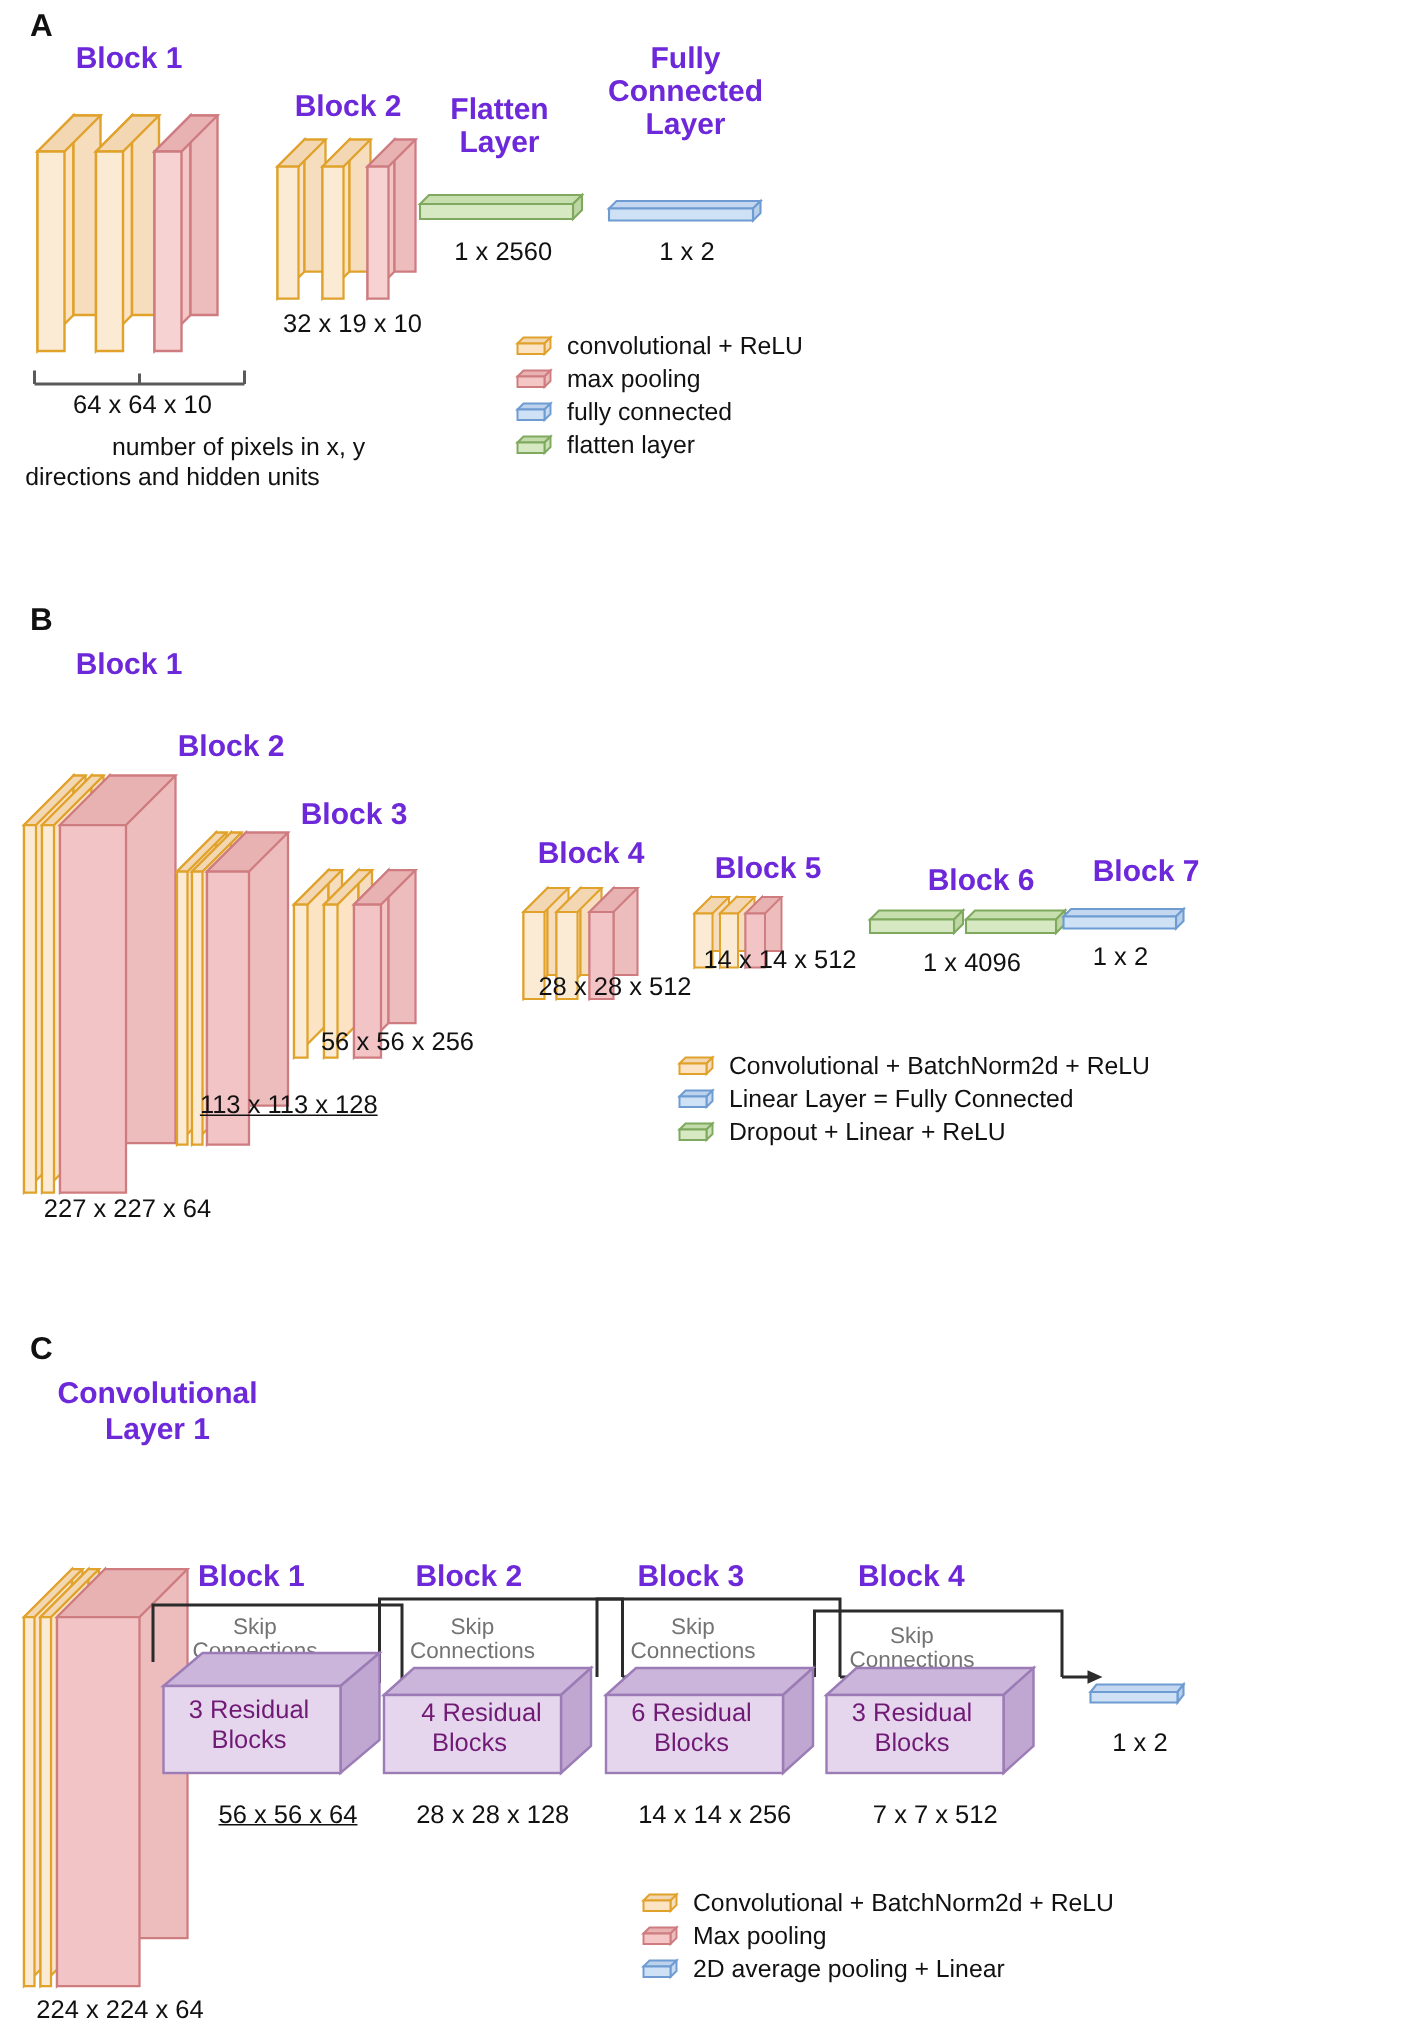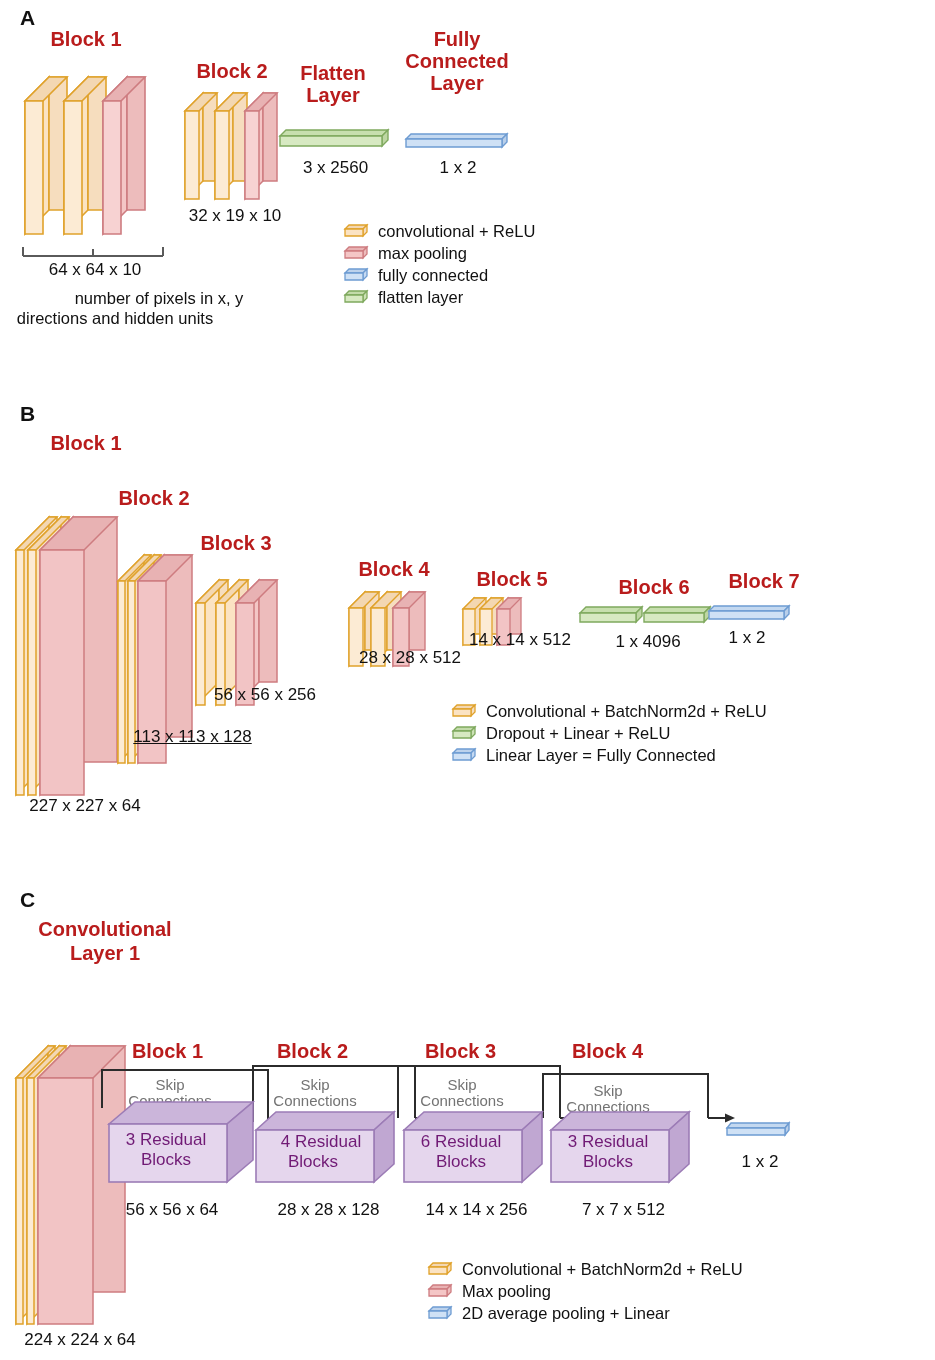--- a/index.html
+++ b/index.html
@@ -4,21 +4,21 @@
 <style>
   html,body{margin:0;padding:0;background:#ffffff;}
   body{
     width:935px;height:1360px;position:relative;
     font-family:"Liberation Sans", sans-serif;
     color:#111111;
     -webkit-font-smoothing:antialiased;
   }
   .abs{position:absolute;}
   .panel-letter{font-size:21px;font-weight:bold;color:#111;letter-spacing:0;}
-  .block-title{font-size:20px;font-weight:bold;color:#b91c1c;text-align:center;line-height:1.12;white-space:nowrap;}
+  .block-title{font-size:20px;font-weight:bold;color:#6d28d9;text-align:center;line-height:1.12;white-space:nowrap;}
   .dim-label{font-size:17px;color:#111;text-align:center;white-space:nowrap;}
   .note{font-size:16.5px;color:#111;text-align:center;line-height:1.25;}
   .legend-row{display:flex;align-items:center;gap:9px;height:22px;}
   .legend-text{font-size:16.5px;color:#111;white-space:nowrap;line-height:1;}
   svg{display:block;overflow:visible;}
   .skip-label{font-size:15px;color:#737373;text-align:center;line-height:1.15;white-space:nowrap;}
   .res-label{font-size:17px;color:#701a75;text-align:center;line-height:1.18;white-space:nowrap;}
 </style>
 </head>
 <body>
@@ -80,21 +80,21 @@
 
 <div class="abs block-title" style="left:278px;top:62px;width:110px;">Flatten</div>
 <div class="abs block-title" style="left:278px;top:84px;width:110px;">Layer</div>
 <div class="abs" style="left:278px;top:125px;">
   <svg width="115" height="26" viewBox="0 0 115 26">
     <polygon points="2,11 8,5 110,5 104,11" fill="#C7DFAE" stroke="#7FA95E" stroke-width="1.4"></polygon>
     <polygon points="104,11 110,5 110,15 104,21" fill="#BED6A3" stroke="#7FA95E" stroke-width="1.4"></polygon>
     <polygon points="2,11 104,11 104,21 2,21" fill="#D7E9C2" stroke="#7FA95E" stroke-width="1.4"></polygon>
   </svg>
 </div>
-<div class="abs dim-label" style="left:273px;top:158px;width:125px;">3 x 2560</div>
+<div class="abs dim-label" style="left:273px;top:158px;width:125px;">1 x 2560</div>
 
 <div class="abs block-title" style="left:392px;top:28px;width:130px;">Fully</div>
 <div class="abs block-title" style="left:392px;top:50px;width:130px;">Connected</div>
 <div class="abs block-title" style="left:392px;top:72px;width:130px;">Layer</div>
 <div class="abs" style="left:404px;top:130px;">
   <svg width="108" height="22" viewBox="0 0 108 22">
     <polygon points="2,9 7,4 103,4 98,9" fill="#C3D8F0" stroke="#6E9CD2" stroke-width="1.4"></polygon>
     <polygon points="98,9 103,4 103,12 98,17" fill="#B9CFEA" stroke="#6E9CD2" stroke-width="1.4"></polygon>
     <polygon points="2,9 98,9 98,17 2,17" fill="#CFE1F5" stroke="#6E9CD2" stroke-width="1.4"></polygon>
   </svg>
@@ -283,36 +283,36 @@
         <polygon points="1,6 5,2 23,2 19,6" fill="#F3D7B2" stroke="#E0A22B" stroke-width="1.3"></polygon>
         <polygon points="19,6 23,2 23,9 19,13" fill="#F6DDBE" stroke="#E0A22B" stroke-width="1.3"></polygon>
         <polygon points="1,6 19,6 19,13 1,13" fill="#FBE3C3" stroke="#E0A22B" stroke-width="1.3"></polygon>
       </svg>
     </span>
     <span class="legend-text">Convolutional + BatchNorm2d + ReLU</span>
   </div>
   <div class="legend-row">
     <span>
       <svg width="25" height="16" viewBox="0 0 25 16">
+        <polygon points="1,6 5,2 23,2 19,6" fill="#BCD2EC" stroke="#6E9CD2" stroke-width="1.3"></polygon>
+        <polygon points="19,6 23,2 23,9 19,13" fill="#C6DAF2" stroke="#6E9CD2" stroke-width="1.3"></polygon>
+        <polygon points="1,6 19,6 19,13 1,13" fill="#CFE1F5" stroke="#6E9CD2" stroke-width="1.3"></polygon>
+      </svg>
+    </span>
+    <span class="legend-text">Linear Layer = Fully Connected</span>
+  </div>
+  <div class="legend-row">
+    <span>
+      <svg width="25" height="16" viewBox="0 0 25 16">
         <polygon points="1,6 5,2 23,2 19,6" fill="#C3DBAA" stroke="#7FA95E" stroke-width="1.3"></polygon>
         <polygon points="19,6 23,2 23,9 19,13" fill="#CDE2B6" stroke="#7FA95E" stroke-width="1.3"></polygon>
         <polygon points="1,6 19,6 19,13 1,13" fill="#D7E9C2" stroke="#7FA95E" stroke-width="1.3"></polygon>
       </svg>
     </span>
     <span class="legend-text">Dropout + Linear + ReLU</span>
-  </div>
-  <div class="legend-row">
-    <span>
-      <svg width="25" height="16" viewBox="0 0 25 16">
-        <polygon points="1,6 5,2 23,2 19,6" fill="#BCD2EC" stroke="#6E9CD2" stroke-width="1.3"></polygon>
-        <polygon points="19,6 23,2 23,9 19,13" fill="#C6DAF2" stroke="#6E9CD2" stroke-width="1.3"></polygon>
-        <polygon points="1,6 19,6 19,13 1,13" fill="#CFE1F5" stroke="#6E9CD2" stroke-width="1.3"></polygon>
-      </svg>
-    </span>
-    <span class="legend-text">Linear Layer = Fully Connected</span>
   </div>
 </div>
 
 <div class="abs panel-letter" style="left:20px;top:888px;">C</div>
 
 <div class="abs block-title" style="left:15px;top:918px;width:180px;">Convolutional</div>
 <div class="abs block-title" style="left:15px;top:942px;width:180px;">Layer 1</div>
 
 <div class="abs" style="left:12px;top:990px;">
   <svg width="130" height="350" viewBox="0 0 130 350">
@@ -374,21 +374,21 @@
 
 <div class="abs" style="left:105px;top:1102px;">
   <svg width="155" height="90" viewBox="0 0 155 90">
     <polygon points="4,22 30,0 148,0 122,22" fill="#CBB5DA" stroke="#9C7CB6" stroke-width="1.6"></polygon>
     <polygon points="122,22 148,0 148,58 122,80" fill="#C0A7D2" stroke="#9C7CB6" stroke-width="1.6"></polygon>
     <rect x="4" y="22" width="118" height="58" fill="#E5D6ED" stroke="#9C7CB6" stroke-width="1.6"></rect>
   </svg>
 </div>
 <div class="abs res-label" style="left:105px;top:1130px;width:122px;">3 Residual</div>
 <div class="abs res-label" style="left:105px;top:1150px;width:122px;">Blocks</div>
-<div class="abs dim-label" style="left:92px;top:1200px;width:160px;">56 x 56 x 64</div>
+<div class="abs dim-label" style="left:112px;top:1200px;width:160px;text-decoration:underline;">56 x 56 x 64</div>
 
 <div class="abs" style="left:252px;top:1112px;">
   <svg width="150" height="78" viewBox="0 0 150 78">
     <polygon points="4,18 24,0 142,0 122,18" fill="#CBB5DA" stroke="#9C7CB6" stroke-width="1.6"></polygon>
     <polygon points="122,18 142,0 142,52 122,70" fill="#C0A7D2" stroke="#9C7CB6" stroke-width="1.6"></polygon>
     <rect x="4" y="18" width="118" height="52" fill="#E5D6ED" stroke="#9C7CB6" stroke-width="1.6"></rect>
   </svg>
 </div>
 <div class="abs res-label" style="left:252px;top:1132px;width:138px;">4 Residual</div>
 <div class="abs res-label" style="left:252px;top:1152px;width:122px;">Blocks</div>

